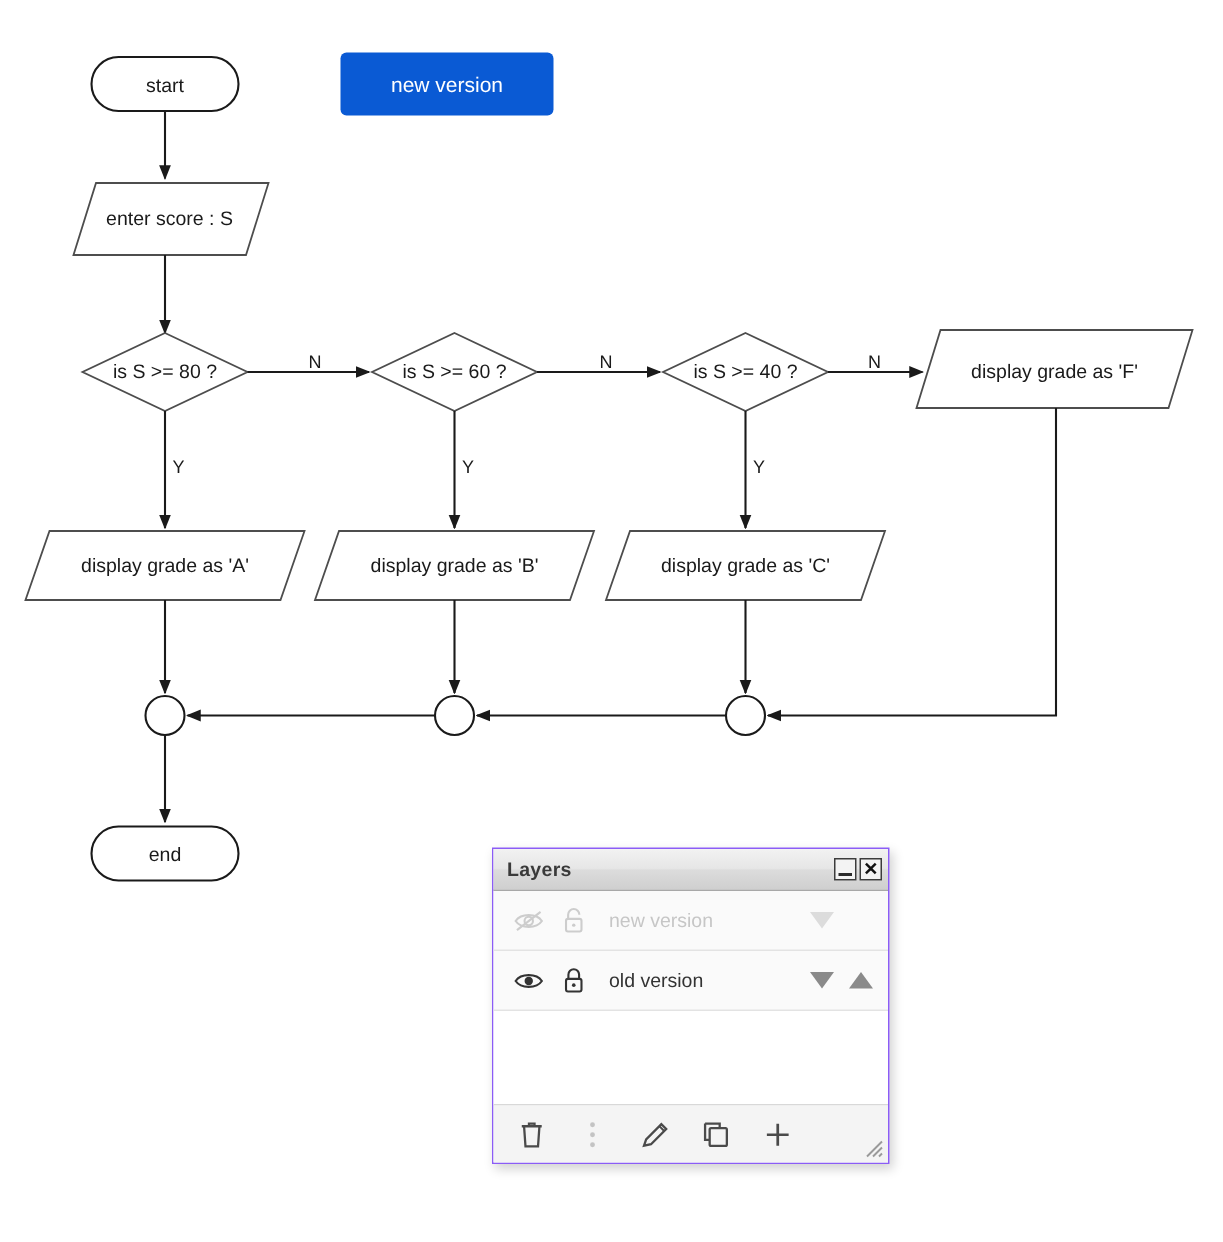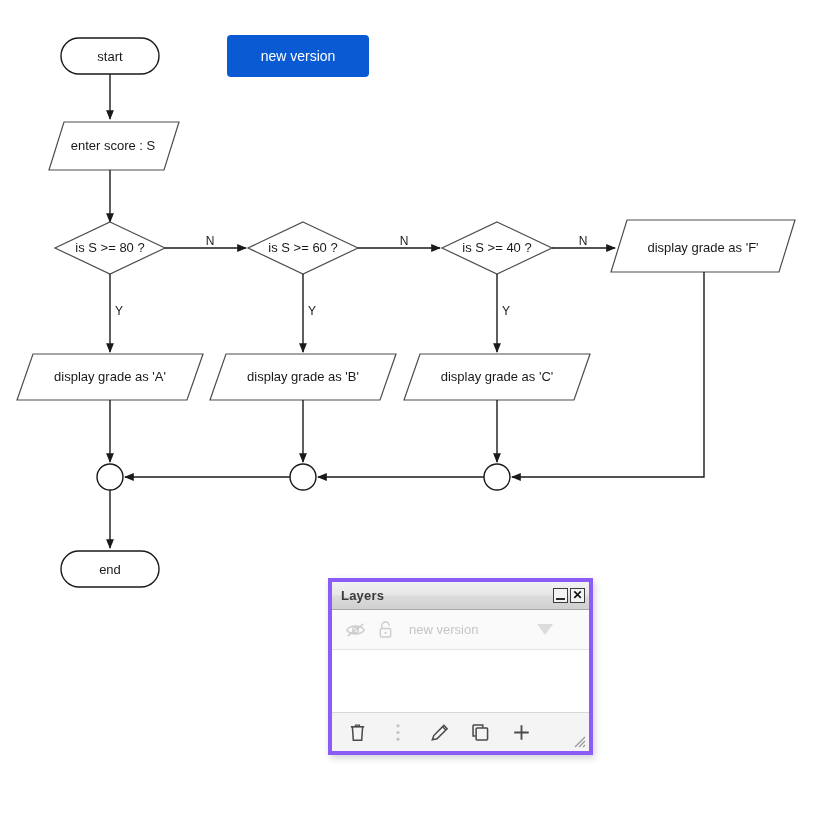--- a/index.html
+++ b/index.html
@@ -42,24 +42,24 @@
     color: #ffffff;
     font-family: "Liberation Sans", sans-serif;
     font-size: 14px;
     cursor: pointer;
     padding: 0;
   }
 
   
   #layers-panel {
     position: absolute;
-    left: 328px; top: 578px;
+    left: 328px; top: 565px;
     width: 265px;
     background: #ffffff;
-    border: 4px solid #8b5cf6;
+    border: 1px solid #8b5cf6;
     box-shadow: 2px 3px 7px rgba(0,0,0,0.18);
     font-size: 13px;
     box-sizing: border-box;
   }
   #layers-titlebar {
     height: 27px;
     background: linear-gradient(to bottom, #f2f2f2 0%, #e6e6e6 48%, #dcdcdc 52%, #cfcfcf 100%);
     border-bottom: 1px solid #a8a8a8;
     display: flex;
     align-items: center;
@@ -293,20 +293,40 @@
         <circle cx="8" cy="13.5" r="1.2" fill="#cdcdcd"></circle>
       </svg>
     </span>
     <span class="layer-name">new version</span>
     <span class="move-btns">
       <span class="tri down dim"></span>
       <span class="tri up spacer"></span>
     </span>
   </div>
 
+  <div class="layer-row">
+    <span class="vis-icon">
+      <svg width="21" height="16" viewBox="0 0 24 18">
+        <path d="M2 9 C6 3, 18 3, 22 9 C18 15, 6 15, 2 9 Z" fill="none" stroke="#333" stroke-width="1.6"></path>
+        <circle cx="12" cy="9" r="3.2" fill="#333"></circle>
+      </svg>
+    </span>
+    <span class="lock-icon">
+      <svg width="15" height="19" viewBox="0 0 16 20">
+        <path d="M4.2 9 V6 a3.8 3.8 0 0 1 7.6 0 V9" fill="none" stroke="#333" stroke-width="1.5"></path>
+        <rect x="2.5" y="9" width="11" height="9" rx="1.4" fill="none" stroke="#333" stroke-width="1.5"></rect>
+        <circle cx="8" cy="13.5" r="1.3" fill="#333"></circle>
+      </svg>
+    </span>
+    <span class="layer-name">old version</span>
+    <span class="move-btns">
+      <span class="tri down"></span>
+      <span class="tri up"></span>
+    </span>
+  </div>
 
 
   <div id="layers-empty"></div>
 
   <div id="layers-toolbar">
     <span class="tool-btn">
       <svg width="19" height="21" viewBox="0 0 20 22">
         <path d="M3 5 H17" stroke="#4a4a4a" stroke-width="1.7" fill="none"></path>
         <path d="M8 5 V3.2 H12 V5" stroke="#4a4a4a" stroke-width="1.5" fill="none"></path>
         <path d="M4.6 5 L5.6 19.2 H14.4 L15.4 5" stroke="#4a4a4a" stroke-width="1.6" fill="none"></path>

